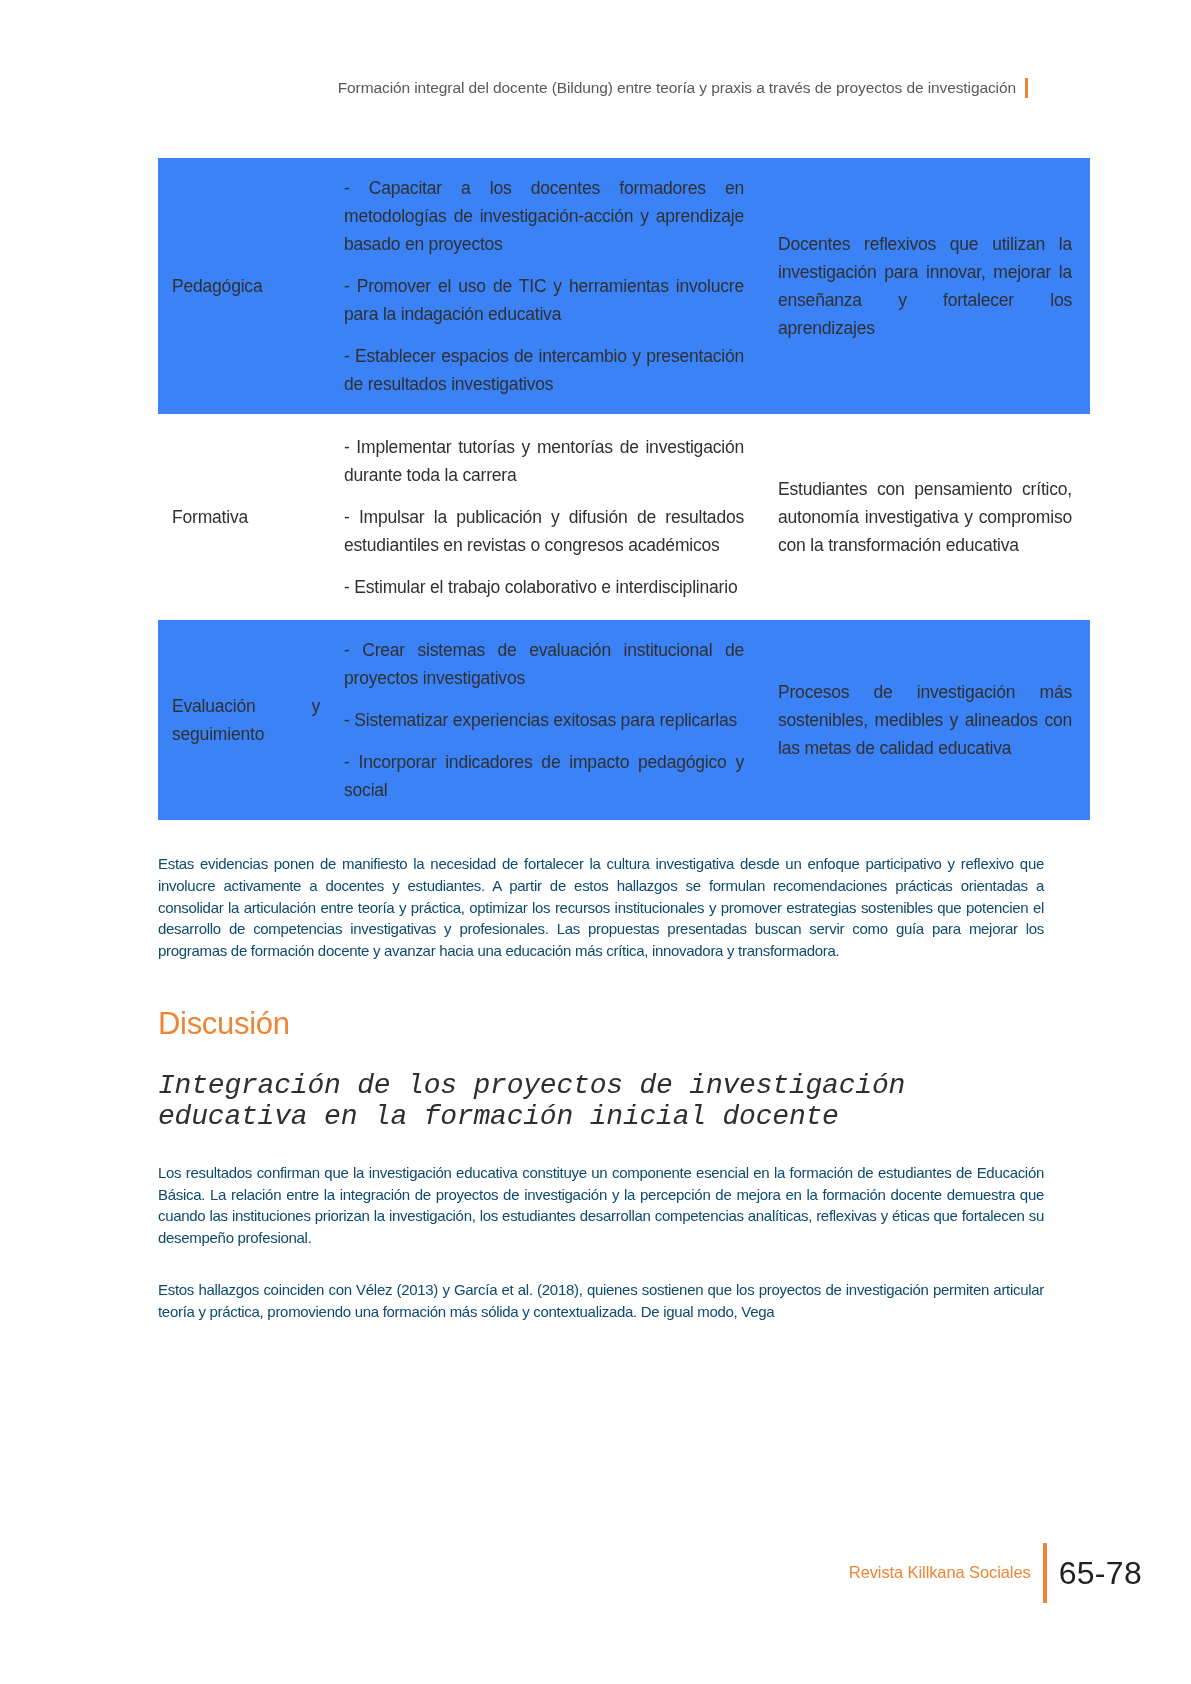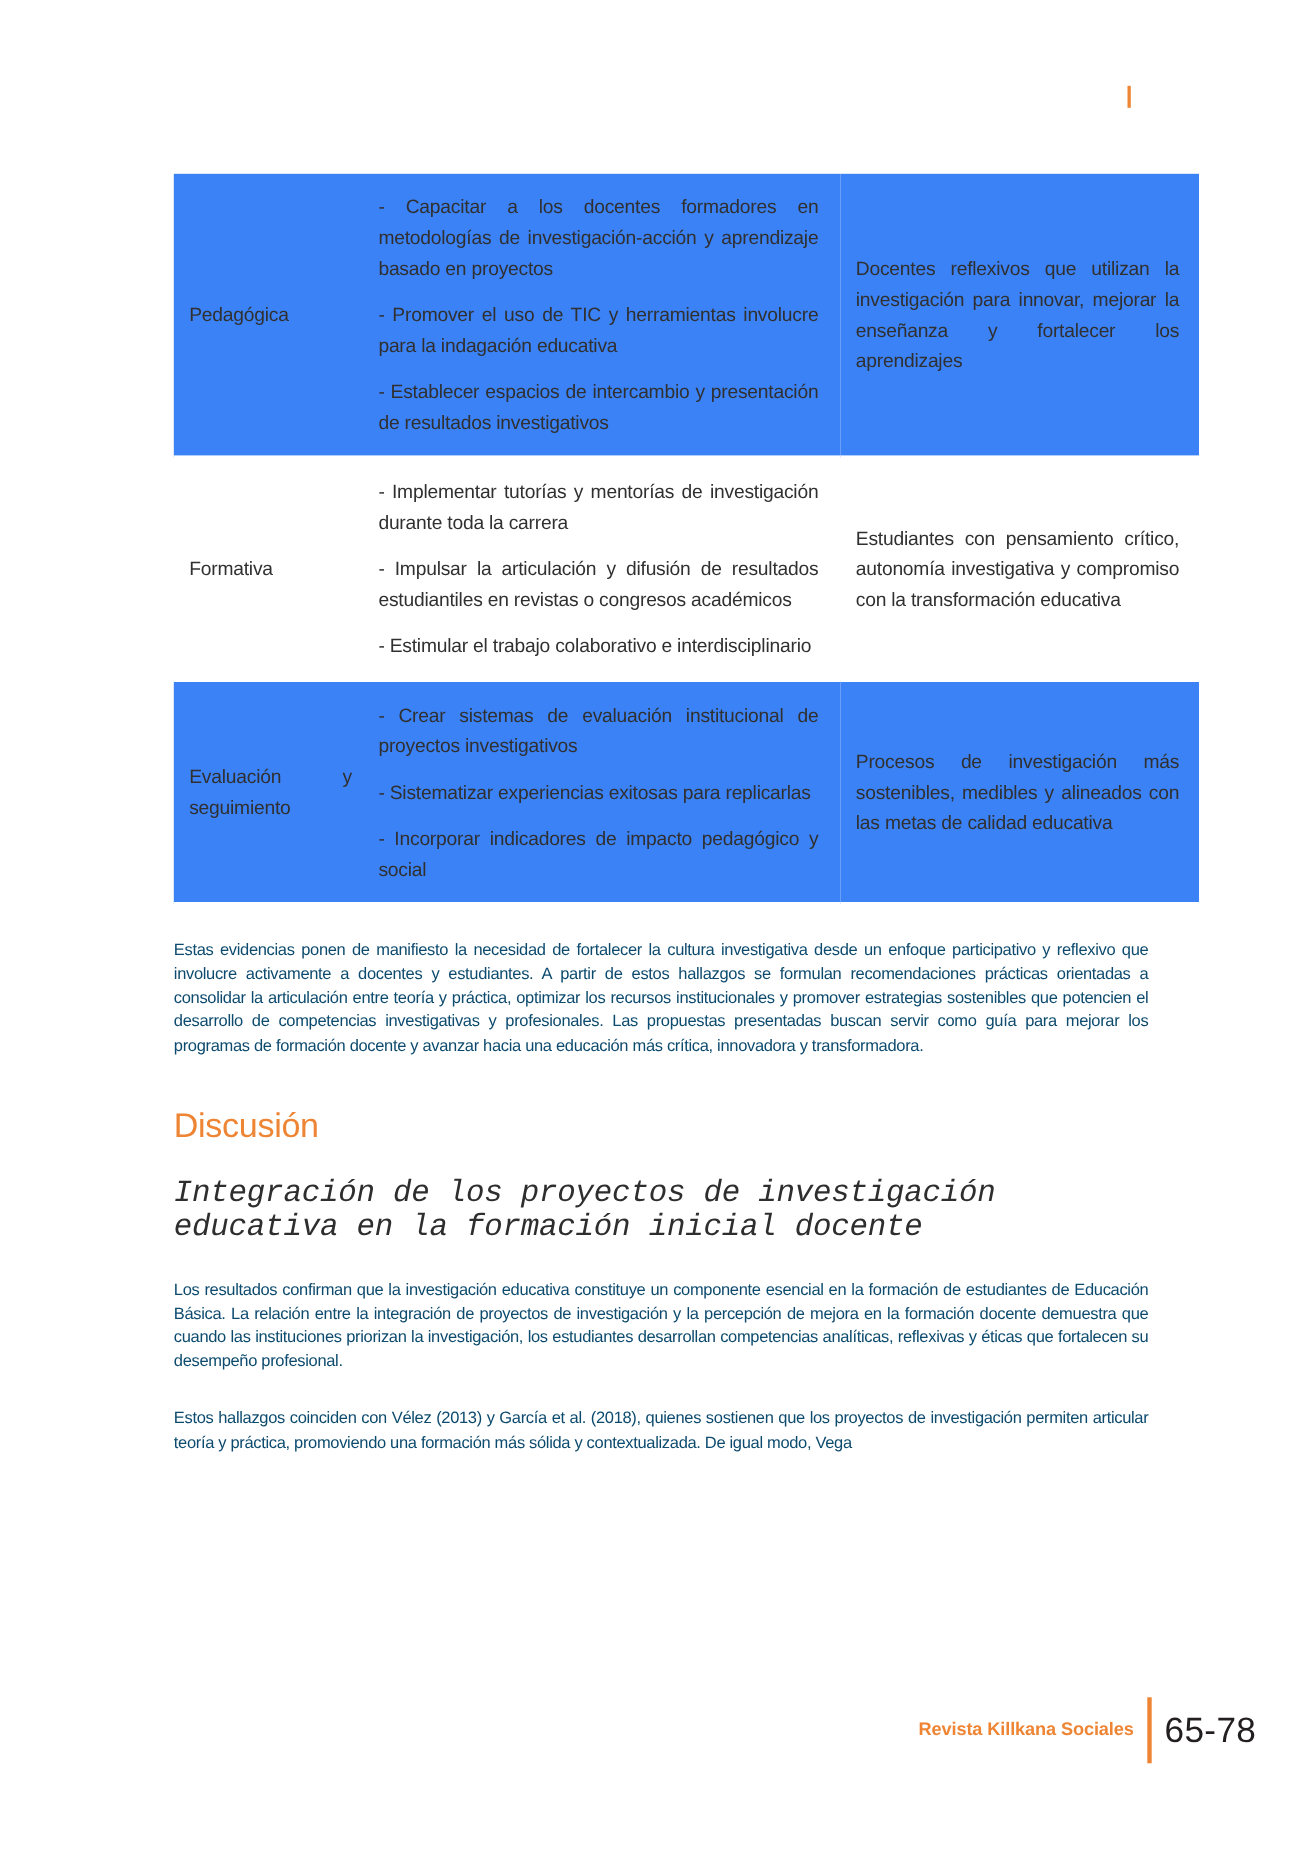--- a/index.html
+++ b/index.html
@@ -98,39 +98,40 @@
     justify-content:flex-end;
     align-items:center;
     gap:12px;
   }
   .footer-meta{
     text-align:right;
     font-size:16.5px;
     line-height:1.32;
     letter-spacing:-0.1px;
   }
-  .journal-name{color:#ee8534;font-weight:bold;}
+  .journal-name{color:#ee8534;font-weight:normal;}
   .issue-line{color:#6d6e71;}
   .doi-link{color:#2e5fa3;text-decoration:none;font-weight:500;}
   .accent-bar-footer{
     width:4px;height:60px;background:#ee8534;flex:0 0 auto;
   }
   .page-range{
     font-size:32px;
     color:#231f20;
     letter-spacing:0.3px;
     white-space:nowrap;
   }
 </style>
 </head>
 <body>
 
 <div class="page">
 
   <div class="running-head">
+    <span class="rh-text">Formación integral del docente (Bildung) entre teoría y praxis a través de proyectos de investigación</span>
     <span class="accent-bar-small"></span>
   </div>
 
   <div class="content">
 
     <div class="matrix-table">
 
       <div class="t-row shaded">
         <div class="t-cell cat">Pedagógica</div>
         <div class="t-cell actions">
@@ -140,21 +141,21 @@
         </div>
         <div class="t-cell outcome">
           <p>Docentes reflexivos que utilizan la investigación para innovar, mejorar la enseñanza y fortalecer los aprendizajes</p>
         </div>
       </div>
 
       <div class="t-row">
         <div class="t-cell cat">Formativa</div>
         <div class="t-cell actions">
           <p>- Implementar tutorías y mentorías de investigación durante toda la carrera</p>
-          <p>- Impulsar la articulación y difusión de resultados estudiantiles en revistas o congresos académicos</p>
+          <p>- Impulsar la publicación y difusión de resultados estudiantiles en revistas o congresos académicos</p>
           <p>- Estimular el trabajo colaborativo e interdisciplinario</p>
         </div>
         <div class="t-cell outcome">
           <p>Estudiantes con pensamiento crítico, autonomía investigativa y compromiso con la transformación educativa</p>
         </div>
       </div>
 
       <div class="t-row shaded">
         <div class="t-cell cat">Evaluación y seguimiento</div>
         <div class="t-cell actions">

